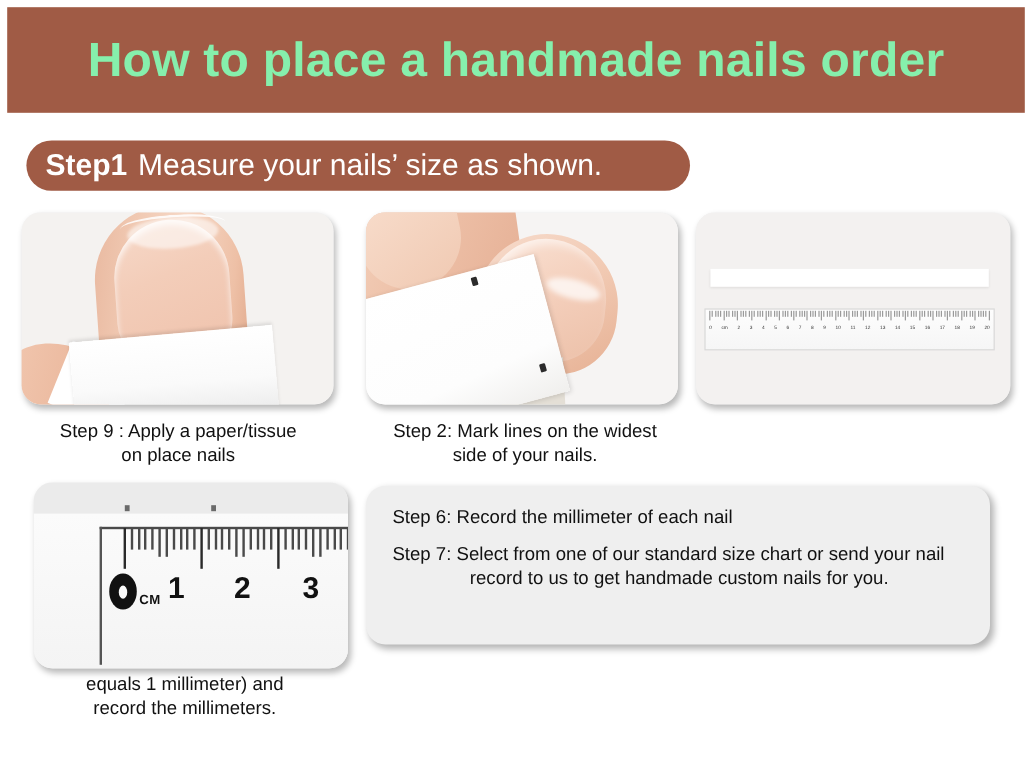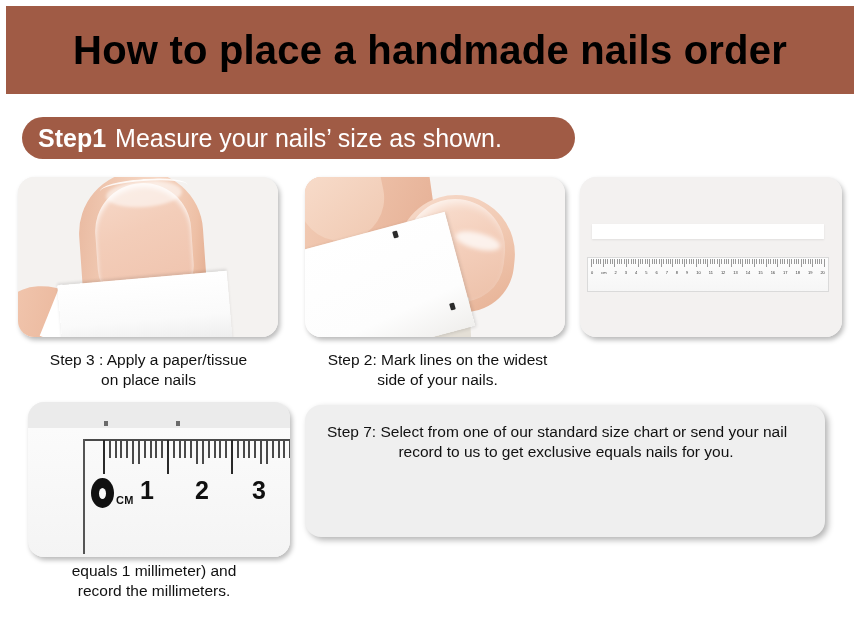--- a/index.html
+++ b/index.html
@@ -21,21 +21,21 @@
     left: 6px;
     top: 6px;
     width: 848px;
     height: 88px;
     background: #a05b45;
     display: flex;
     align-items: center;
     justify-content: center;
   }
   .title-text {
-    color: #000000;
+    color: #86efac;
     font-size: 40px;
     font-weight: bold;
     letter-spacing: 0.2px;
     white-space: nowrap;
   }
 
   
   .step1-pill {
     position: absolute;
     left: 22px;
@@ -339,21 +339,21 @@
     <div class="p1-knuckle"></div>
     <div class="p1-finger"></div>
     <div class="p1-nail"></div>
     <div class="p1-nailedge"></div>
     <div class="p1-lunula"></div>
     <div class="p1-paper2"></div>
     <div class="p1-paper"></div>
   </div>
 </div>
 <div class="caption cap-1">
-  <div>Step 3 : Apply a paper/tissue</div>
+  <div>Step 9 : Apply a paper/tissue</div>
   <div>on place nails</div>
 </div>
 
 <div class="card card-2">
   <div class="photo">
     <div class="p2-bg"></div>
     <div class="p2-thumb"></div>
     <div class="p2-thumbnail"></div>
     <div class="p2-finger"></div>
     <div class="p2-fingernail"></div>
@@ -557,17 +557,18 @@
     <div class="p4-label" style="left:167px; top:74px;">2</div>
     <div class="p4-label" style="left:224px; top:74px;">3</div>
   </div>
 </div>
 <div class="caption cap-4">
   <div>equals 1 millimeter) and</div>
   <div>record the millimeters.</div>
 </div>
 
 <div class="steps-panel">
+  <div class="steps-line">Step 6: Record the millimeter of  each nail</div>
   <div class="steps-line last">
     <span>Step 7: Select from one of our standard size chart or send your nail</span>
-    <span class="indent2">record to us to get exclusive equals nails for you.</span>
+    <span class="indent2">record to us to get handmade custom nails for you.</span>
   </div>
 </div>
 
 </body></html>

